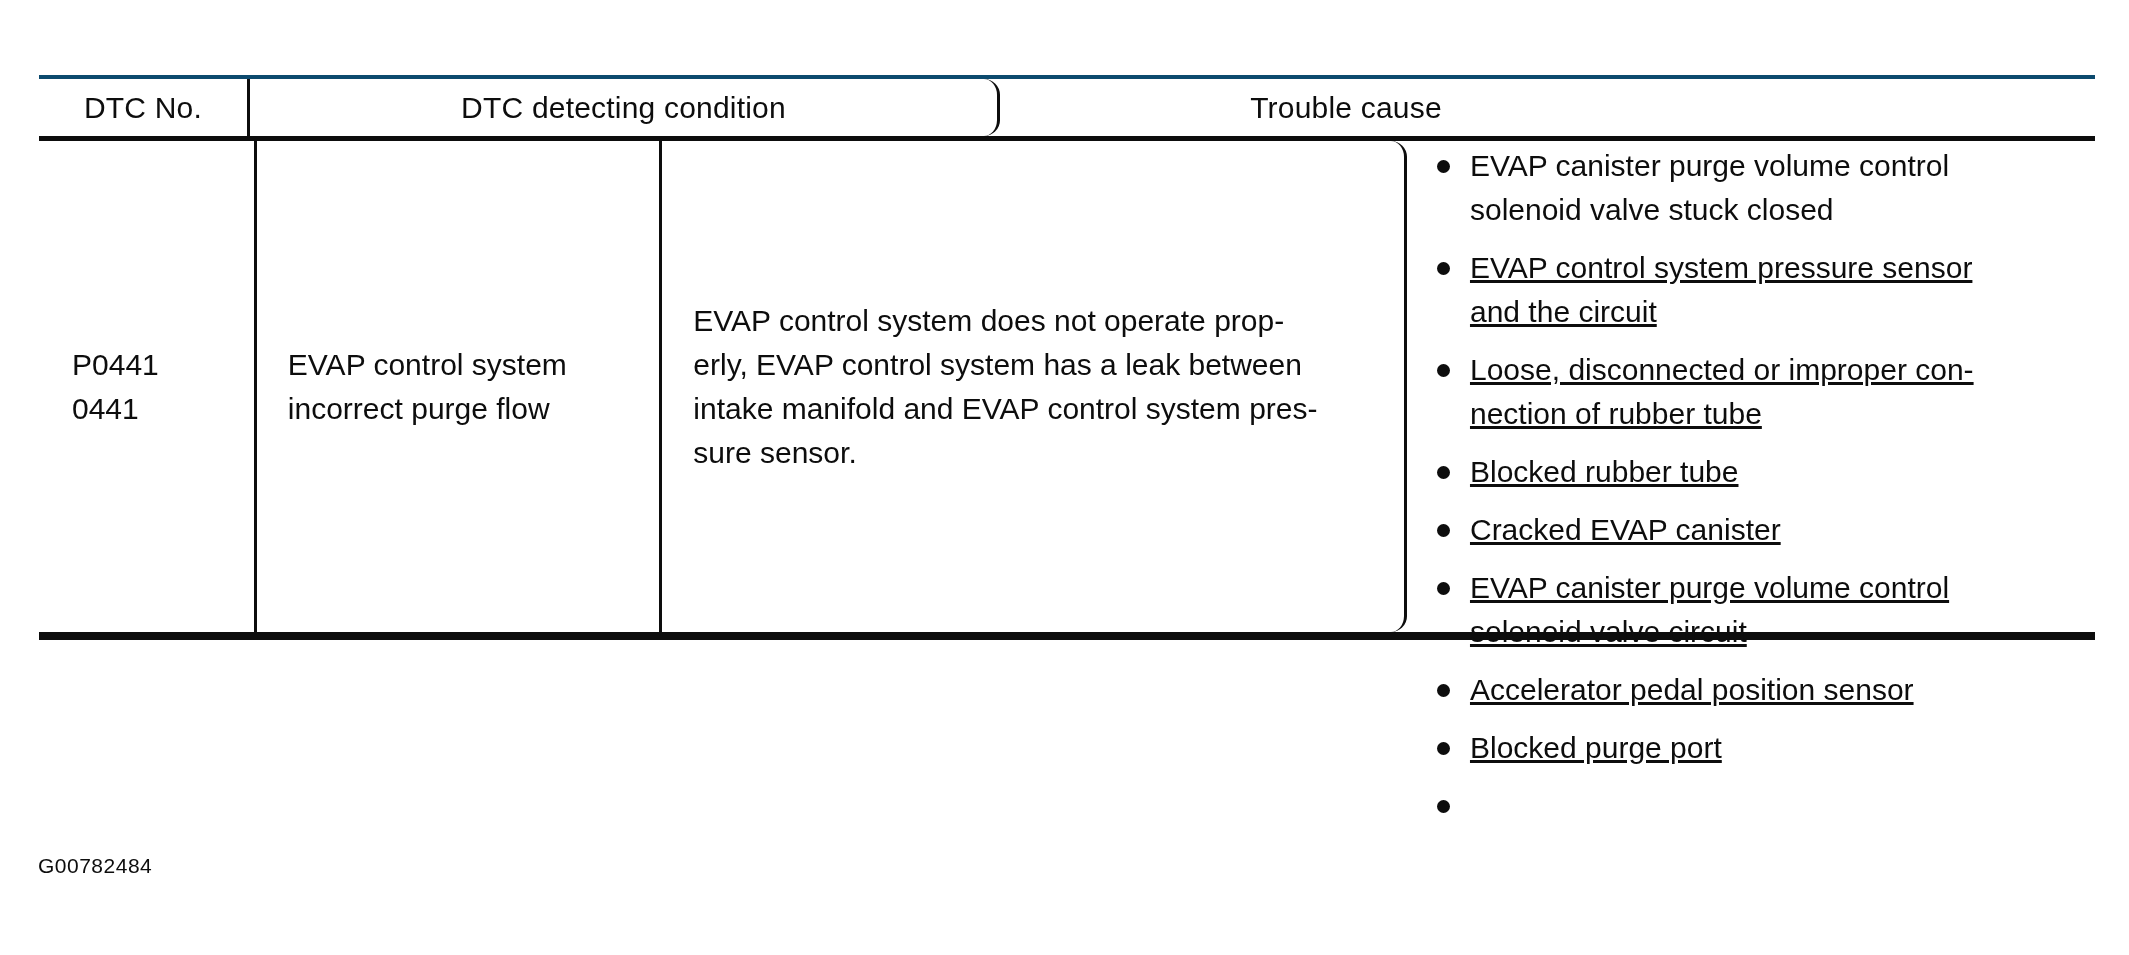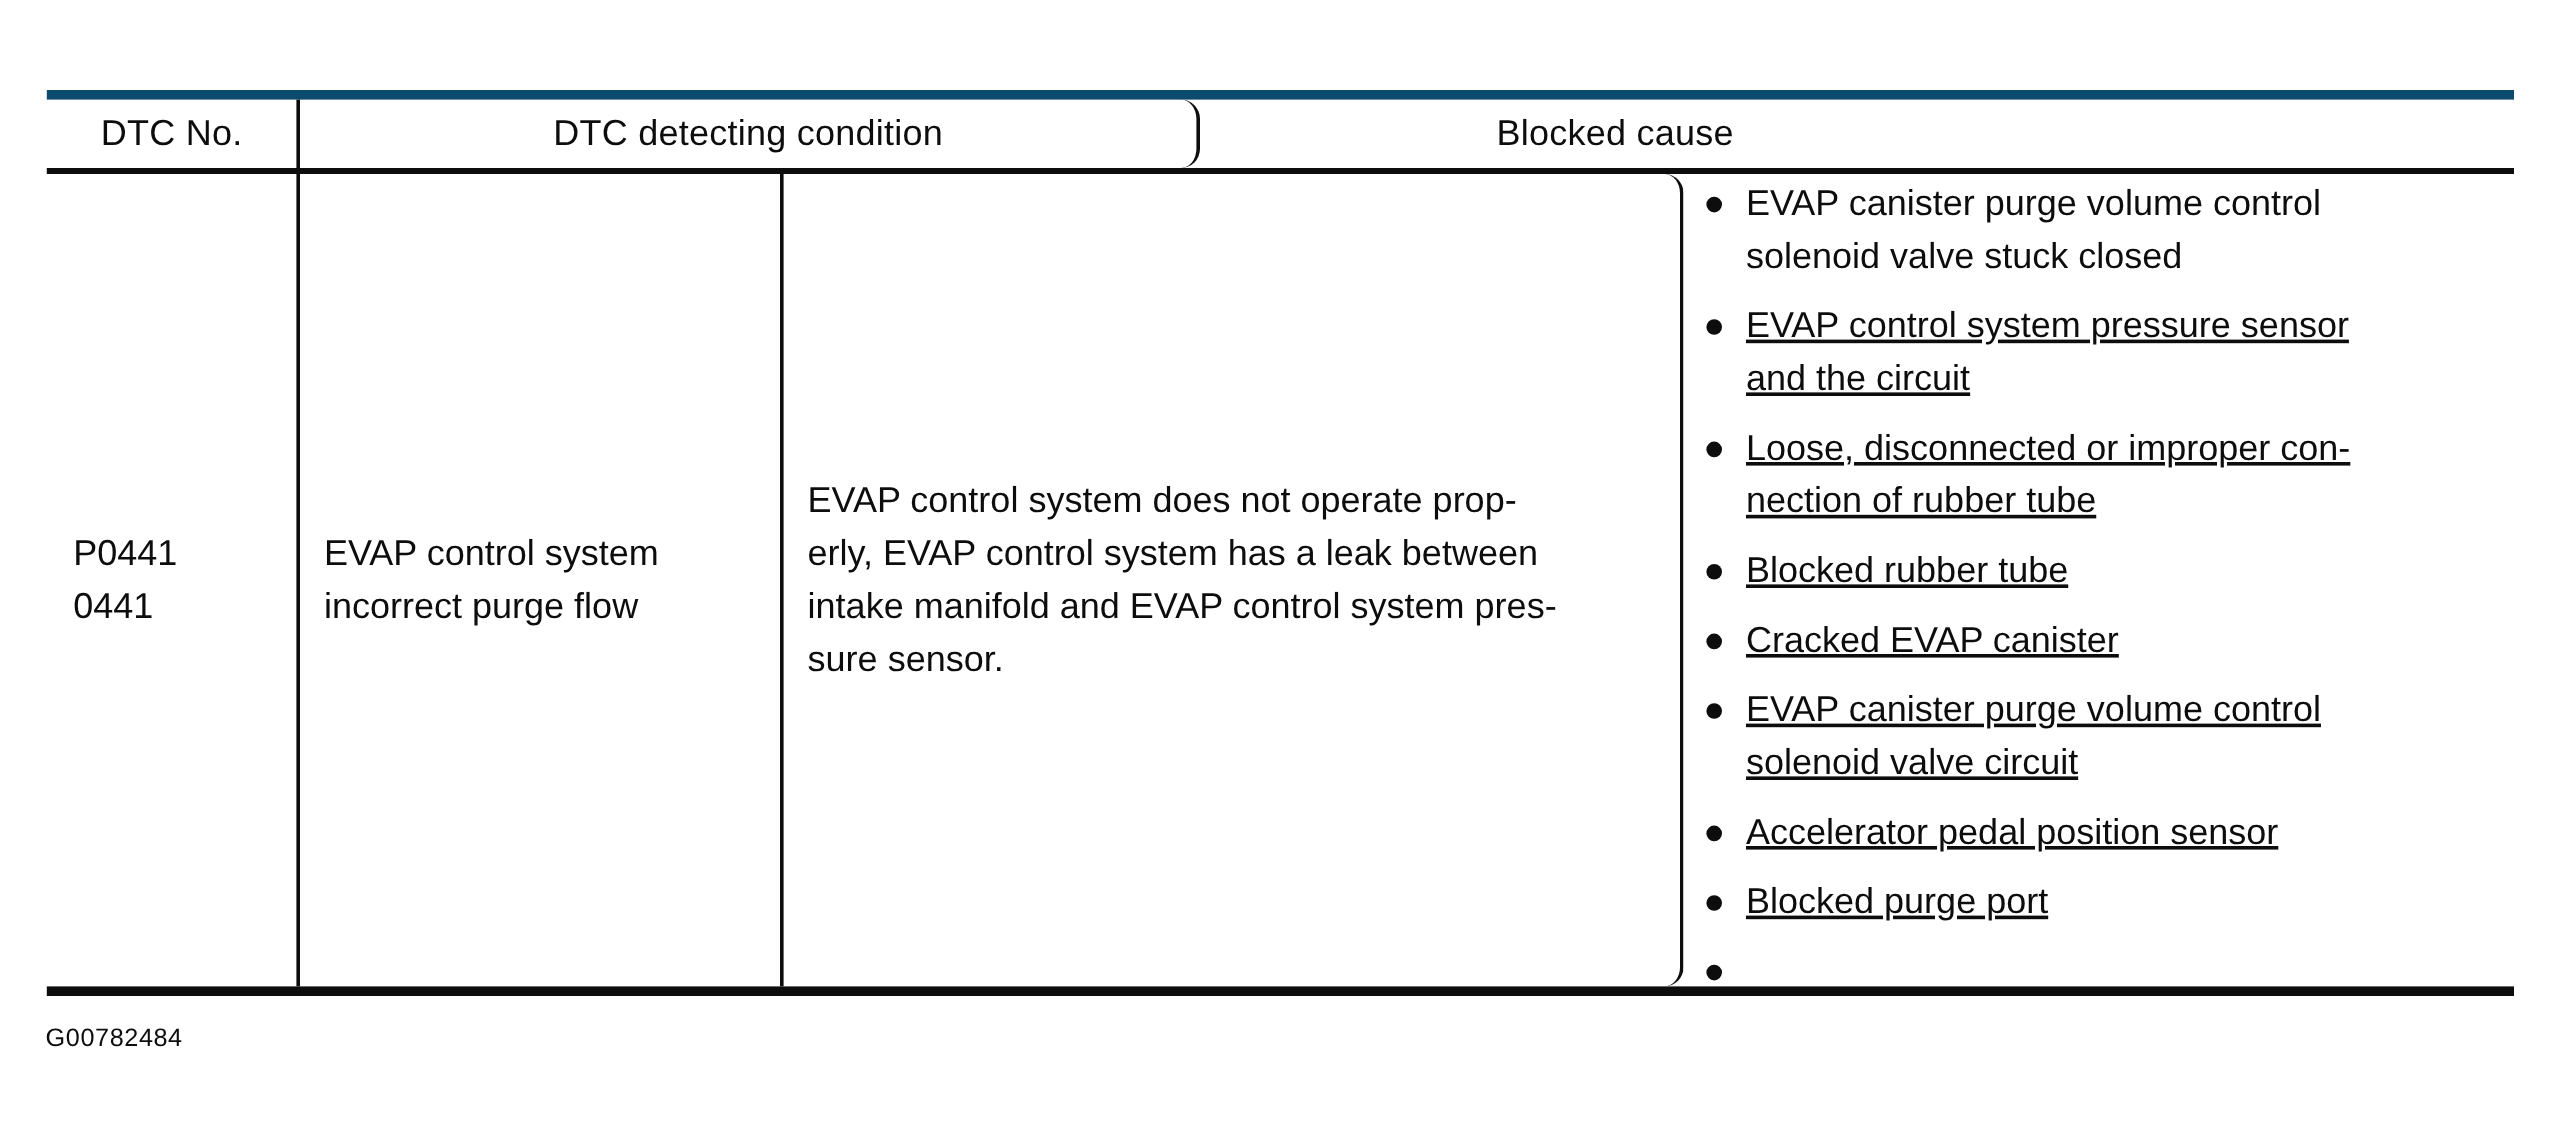--- a/index.html
+++ b/index.html
@@ -16,21 +16,21 @@
     color: #0d0d0d;
     overflow: hidden;
   }
 
   
   .dtc-table {
     position: absolute;
     left: 39px;
     top: 75px;
     width: 2056px;
-    border-top: 8px solid #0c4a6e;
+    border-top: 4px solid #0c4a6e;
     border-bottom: 8px solid #0d0d0d;
   }
   .row { display: flex; }
   .cell { box-sizing: border-box; }
   .cell:not(:last-child) { border-right: 3px solid #0d0d0d; }
   .c1 { width: 211px; }
   .c2 { width: 403px; }
   .c3 { width: 750px; border-radius: 16px; }
   .c4 { width: 692px; }
 
@@ -39,23 +39,24 @@
     height: 57px;
     display: flex;
     align-items: center;
     justify-content: center;
     font-size: 30px;
     letter-spacing: 0.2px;
     white-space: pre;
   }
 
   .tbody .cell {
-    height: 677px;
+    height: 491px;
     font-size: 30px;
     line-height: 44px;
+    margin-left: 11px;
   }
   .tbody .c1,
   .tbody .c2,
   .tbody .c3 {
     display: flex;
     align-items: center;
   }
   .tbody .c1 { padding-left: 22px; }
   .tbody .c2 { padding-left: 20px; }
   .tbody .c3 { padding-left: 20px; }
@@ -95,21 +96,21 @@
   <div class="dtc-table">
 
     <div class="row thead">
       <div class="cell c1">
         <span>DTC No.</span>
       </div>
       <div class="cell c3">
         <span>DTC detecting condition</span>
       </div>
       <div class="cell c4">
-        <span>Blocked cause</span>
+        <span>Trouble cause</span>
       </div>
     </div>
 
     <div class="row tbody">
       <div class="cell c1">
         <span class="pre">P0441
 0441</span>
       </div>
       <div class="cell c2">
         <span class="pre">EVAP control system

